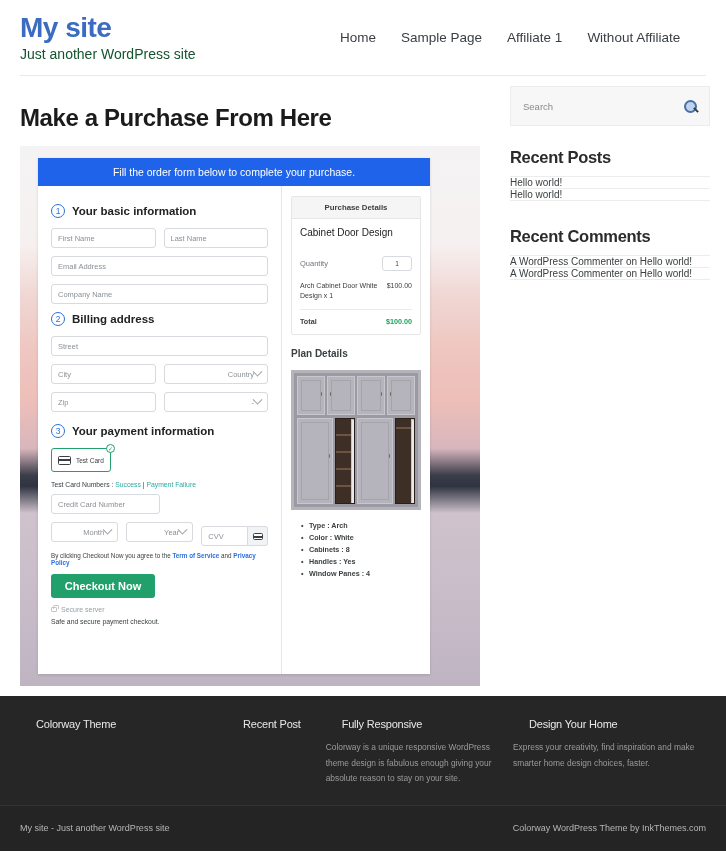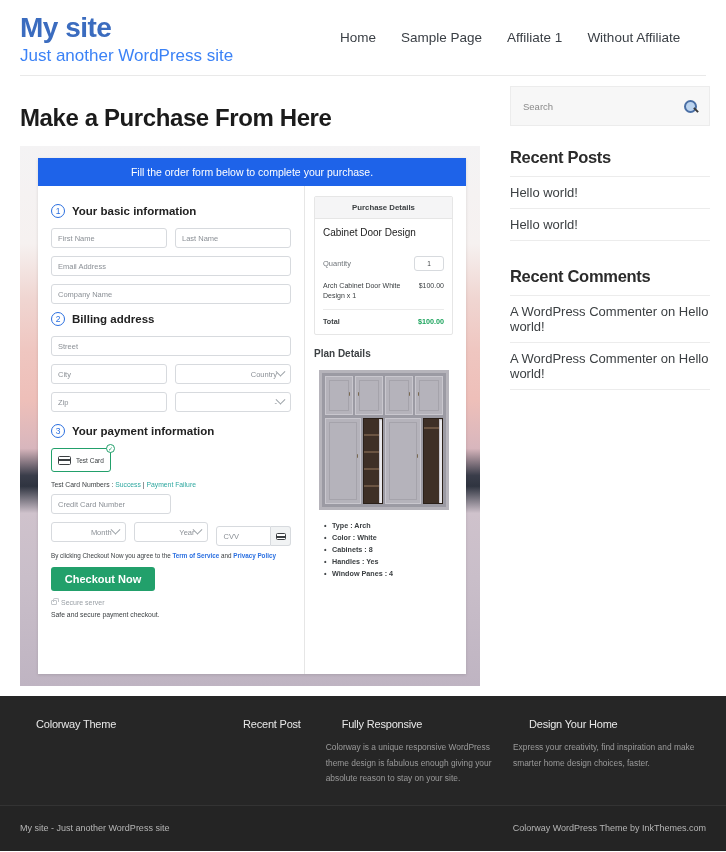--- a/index.html
+++ b/index.html
@@ -20,22 +20,22 @@
   }
   .brand { flex: 0 0 auto; }
   .site-title {
     font-size: 28px;
     font-weight: bold;
     color: #3b6cbf;
     letter-spacing: -0.5px;
     line-height: 1.15;
   }
   .site-tagline {
-    font-size: 17px;
-    color: #3b82f6;
+    font-size: 14px;
+    color: #14532d;
     margin-top: 2px;
   }
   .main-nav {
     position: absolute;
     left: 340px;
     top: 30px;
     display: flex;
     gap: 25px;
   }
   .nav-link {
@@ -81,21 +81,21 @@
         #3a3d4a 61%,
         #2f3440 63%,
         #cfc2cc 68%,
         #c9bec9 80%,
         #bfb4c2 100%);
     overflow: hidden;
   }
   .order-card {
     position: absolute;
     left: 18px; top: 12px;
-    width: 428px; height: 516px;
+    width: 392px; height: 516px;
     background: #ffffff;
     box-shadow: 0 1px 3px rgba(0,0,0,0.12);
     overflow: hidden;
   }
   .order-banner {
     height: 28px;
     background: #1e63e9;
     color: #ffffff;
     font-size: 10.5px;
     display: flex;
@@ -360,22 +360,22 @@
   }
 
   .widget-title {
     font-size: 16.5px; color: #2b2b2b;
     letter-spacing: -0.3px;
     margin-bottom: 9px;
   }
   .widget-list { list-style: none; }
   .widget-list li {
     border-top: 1px solid #ececec;
-    padding: 8px 0;
-    font-size: 13px;
+    padding: 0 0;
+    font-size: 10px;
     color: #3c4043;
   }
   .widget-list li:last-child { border-bottom: 1px solid #ececec; }
   .widget-link { color: #3c4043; text-decoration: none; cursor: pointer; }
   .widget-gap { height: 26px; }
 
   
   .footer-main {
     background: #262626;
     padding: 22px 20px 18px 20px;

